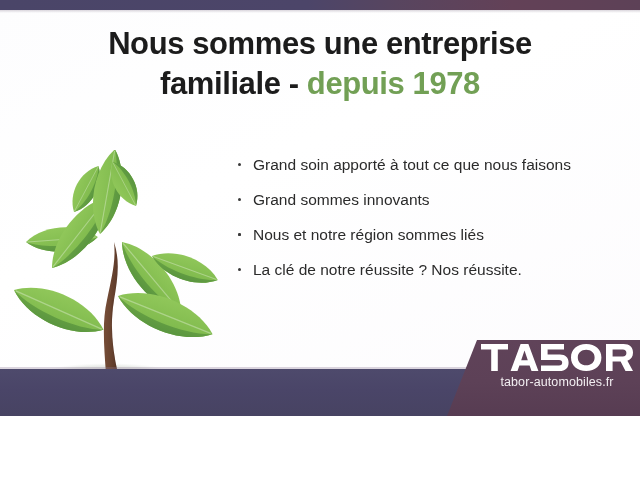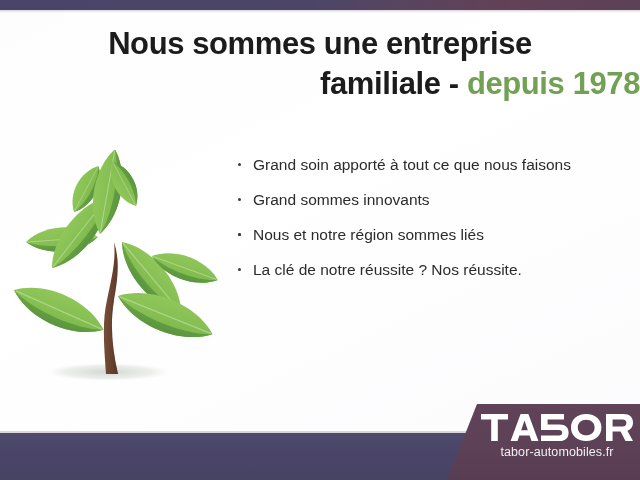--- a/index.html
+++ b/index.html
@@ -11,21 +11,21 @@
     width: 640px;
     height: 480px;
     overflow: hidden;
     font-family: "Liberation Sans", "DejaVu Sans", sans-serif;
     background: #ffffff;
   }
 
   .slide {
     position: relative;
     width: 640px;
-    height: 480px;
+    height: 416px;
     background: linear-gradient(155deg, #fdfdfe 0%, #ffffff 40%, #fcfbfd 100%);
     overflow: hidden;
   }
 
   
   .top-strip {
     position: absolute;
     left: 0;
     top: 0;
     width: 640px;
@@ -53,21 +53,20 @@
   .title-line {
     display: block;
     font-size: 31px;
     font-weight: 700;
     letter-spacing: -0.4px;
     color: #1c1c1c;
     white-space: nowrap;
   }
   .title-line--second {
     margin-top: 3px;
-    text-align: right;
   }
   .title-accent {
     color: #72a055;
   }
 
   
   .tree-wrap {
     position: absolute;
     left: 8px;
     top: 150px;
@@ -136,21 +135,21 @@
     bottom: 0;
     width: 225px;
     height: 76px;
     background: linear-gradient(to bottom, #604359 0%, #5d4157 55%, #573c52 100%);
     clip-path: polygon(32px 76px, 62px 0px, 225px 0px, 225px 76px);
   }
 
   .logo-inner {
     position: absolute;
     left: 62px;
-    top: 10px;
+    top: 4px;
     width: 160px;
     text-align: center;
   }
   .logo-mark {
     display: block;
     width: 152px;
     height: 28px;
     margin: 0 auto;
   }
   .logo-domain {

